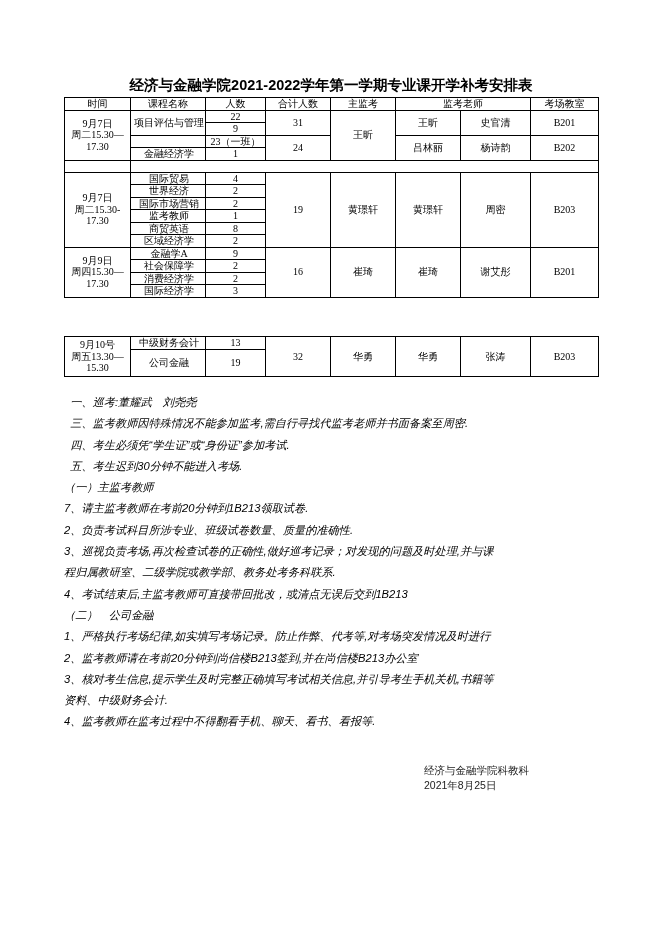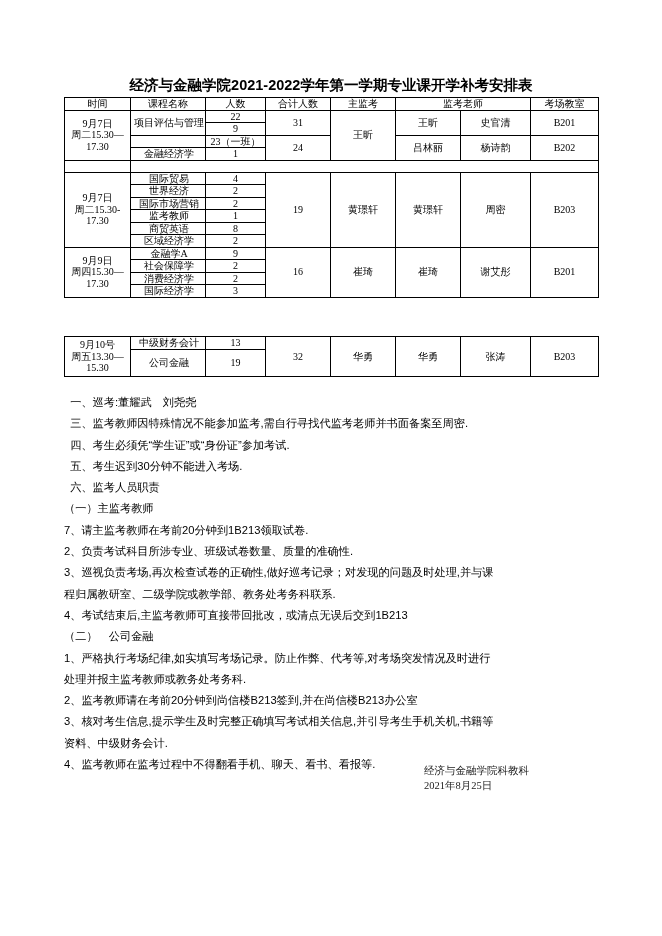--- a/index.html
+++ b/index.html
@@ -77,29 +77,30 @@
 
   
   .notes {
     position: absolute;
     left: 64px;
     top: 392px;
     width: 540px;
     font-family: "Liberation Sans", "DejaVu Sans", sans-serif;
     font-size: 11.2px;
     line-height: 21.3px;
+    font-style: italic;
   }
   .note-line { white-space: pre-wrap; }
 
   
   .signature {
     position: absolute;
     left: 424px;
     top: 763px;
-    font-family: Liberation Serif, serif;
+    font-family: Liberation Sans, sans-serif;
     font-size: 10.5px;
     line-height: 15px;
     color: #222;
   }
 </style>
 </head>
 <body>
 
 <div class="page">
 
@@ -243,30 +244,28 @@
         <td>19</td>
       </tr>
     </tbody>
   </table>
 
   <div class="notes">
     <div class="note-line">  一、巡考:董耀武　刘尧尧</div>
     <div class="note-line">  三、监考教师因特殊情况不能参加监考,需自行寻找代监考老师并书面备案至周密.</div>
     <div class="note-line">  四、考生必须凭“学生证”或“身份证”参加考试.</div>
     <div class="note-line">  五、考生迟到30分钟不能进入考场.</div>
-    <div class="note-line">  六、监考人员职责</div>
     <div class="note-line">（一）主监考教师</div>
     <div class="note-line">7、请主监考教师在考前20分钟到1B213领取试卷.</div>
     <div class="note-line">2、负责考试科目所涉专业、班级试卷数量、质量的准确性.</div>
     <div class="note-line">3、巡视负责考场,再次检查试卷的正确性,做好巡考记录；对发现的问题及时处理,并与课</div>
     <div class="note-line">程归属教研室、二级学院或教学部、教务处考务科联系.</div>
     <div class="note-line">4、考试结束后,主监考教师可直接带回批改，或清点无误后交到1B213</div>
     <div class="note-line">（二）　公司金融</div>
     <div class="note-line">1、严格执行考场纪律,如实填写考场记录。防止作弊、代考等,对考场突发情况及时进行</div>
-    <div class="note-line">处理并报主监考教师或教务处考务科.</div>
     <div class="note-line">2、监考教师请在考前20分钟到尚信楼B213签到,并在尚信楼B213办公室</div>
     <div class="note-line">3、核对考生信息,提示学生及时完整正确填写考试相关信息,并引导考生手机关机,书籍等</div>
     <div class="note-line">资料、中级财务会计.</div>
     <div class="note-line">4、监考教师在监考过程中不得翻看手机、聊天、看书、看报等.</div>
   </div>
 
   <div class="signature">
     <div>经济与金融学院科教科</div>
     <div>2021年8月25日</div>
   </div>

